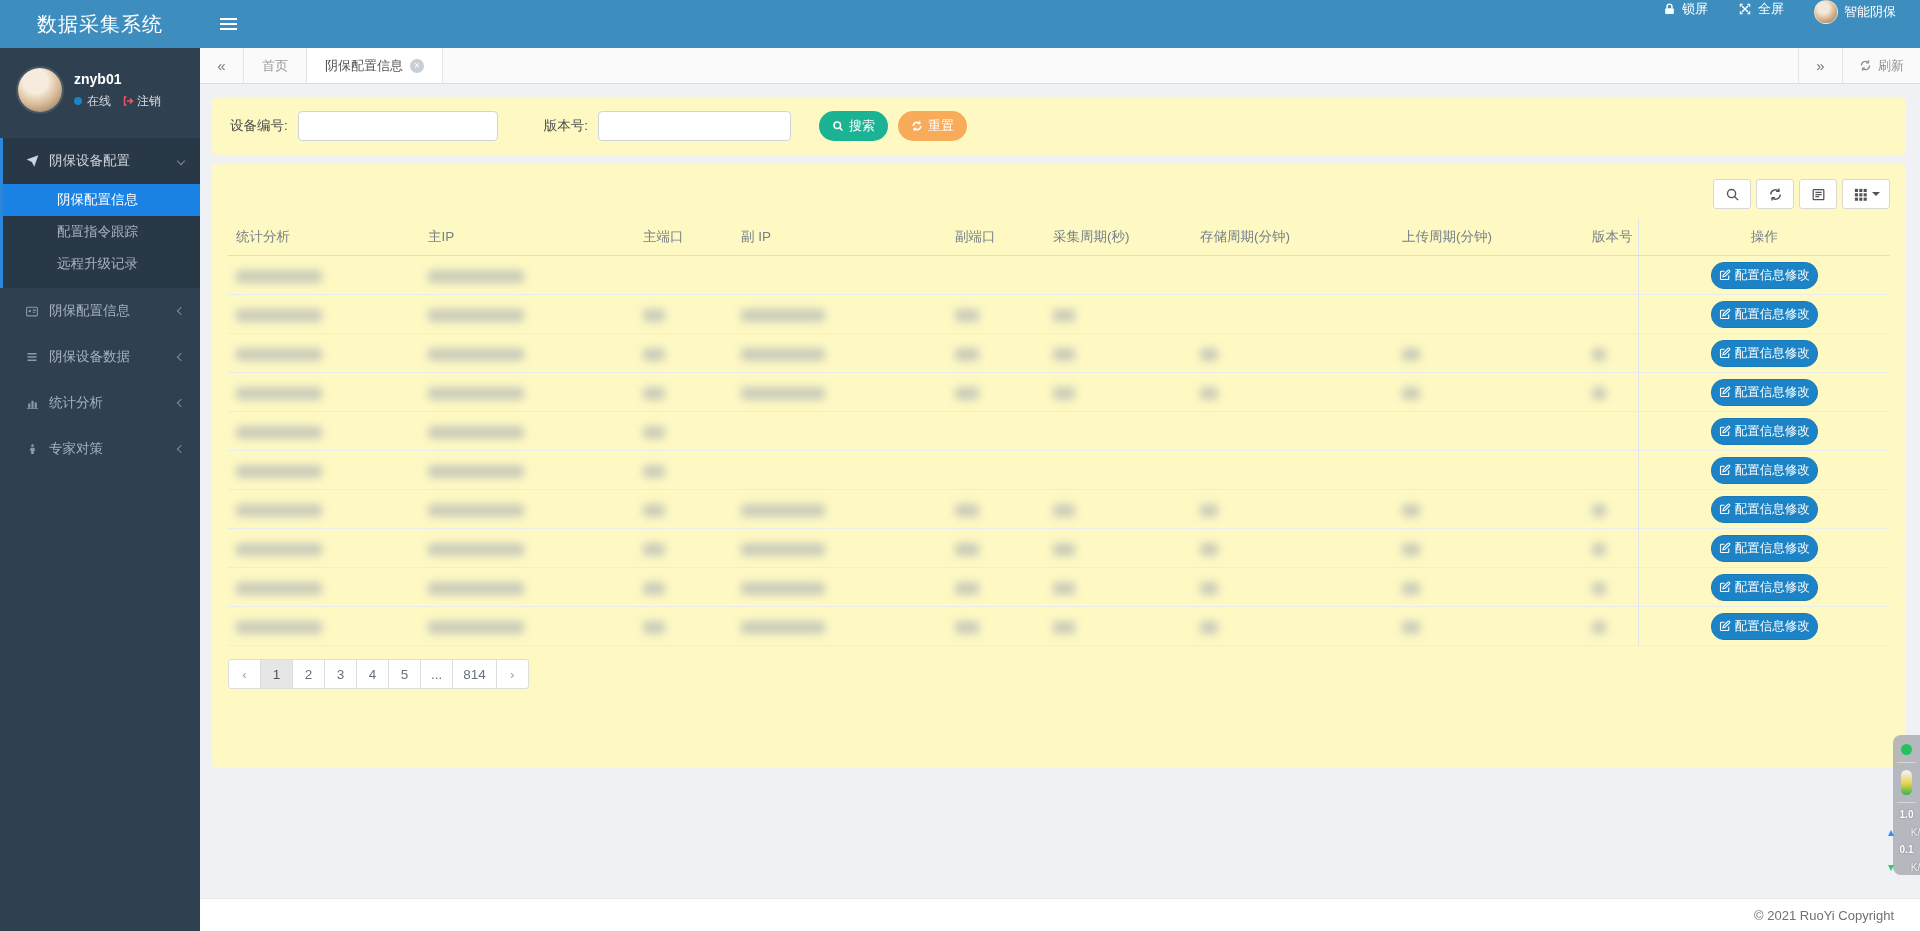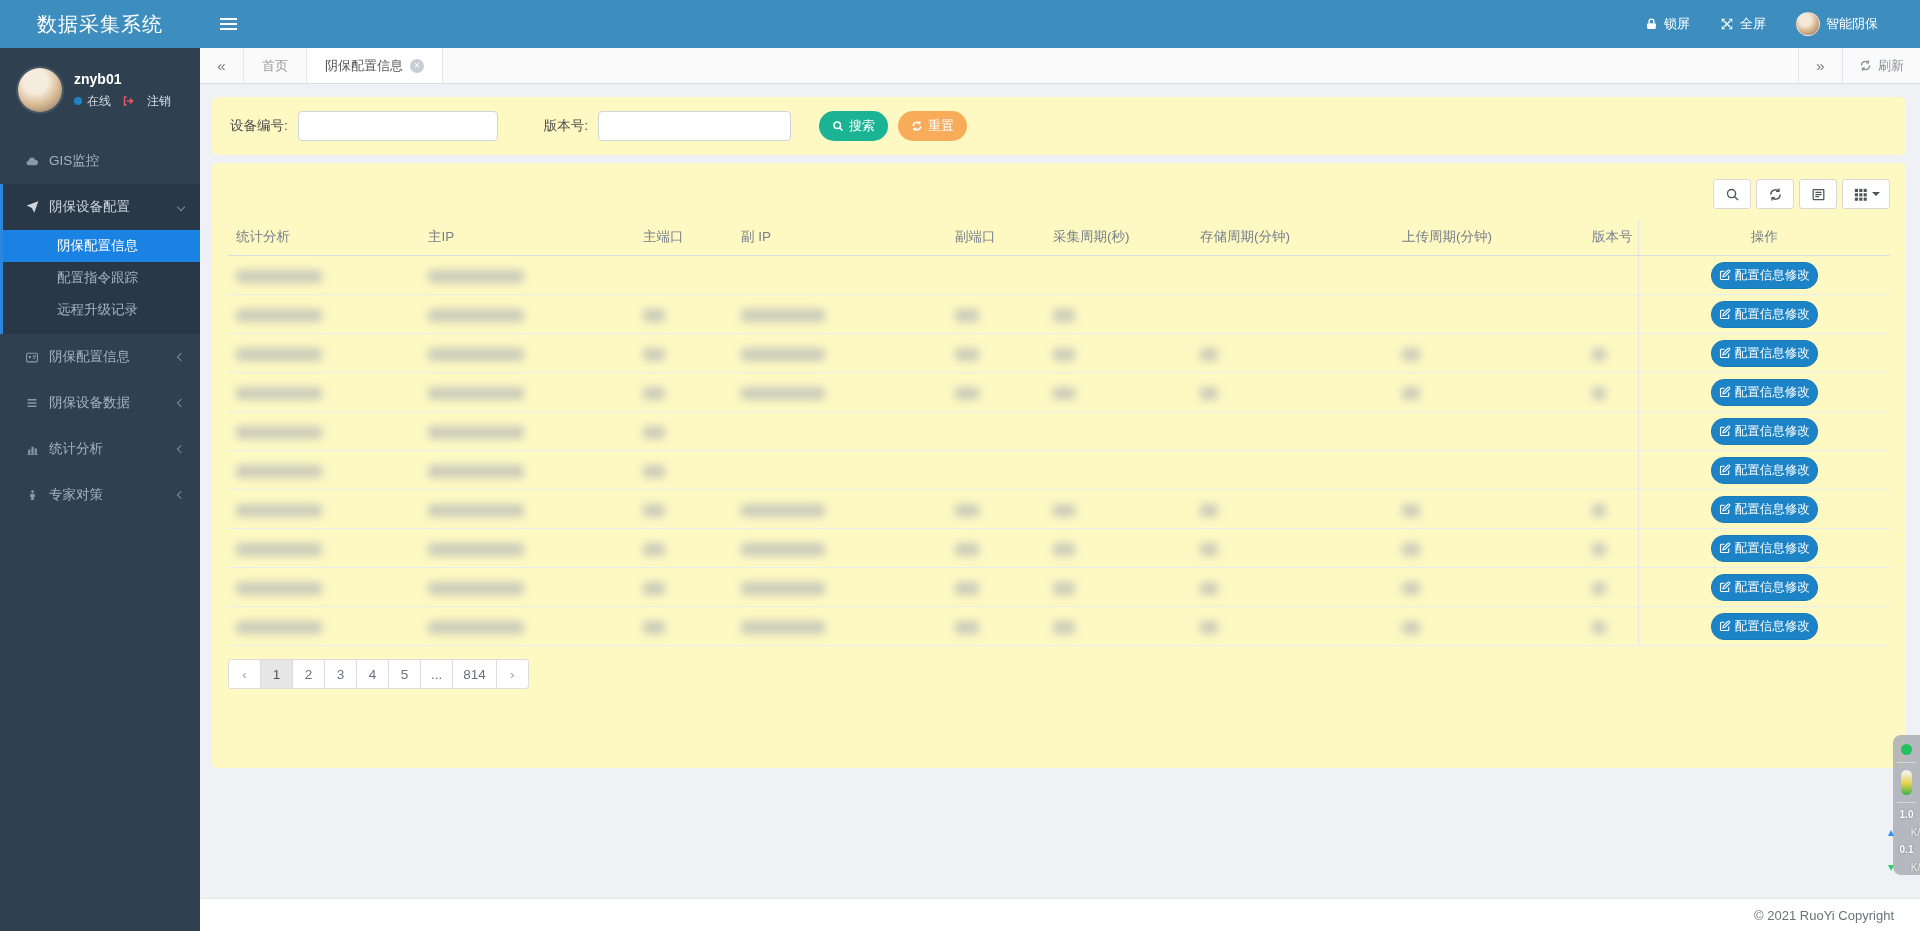--- a/index.html
+++ b/index.html
@@ -7,37 +7,37 @@
   body { font-family:"Liberation Sans","DejaVu Sans",sans-serif; font-size:13px; color:#333; background:#f3f3f4; }
   .app { position:relative; width:1920px; height:931px; display:flex; flex-direction:column; }
 
   
   .topbar { height:48px; background:#3d8ebf; display:flex; align-items:stretch; color:#fff; flex:0 0 auto; }
   .logo { width:200px; display:flex; align-items:center; justify-content:center; font-size:20px; letter-spacing:1px; }
   .hamburger { width:56px; display:flex; align-items:center; justify-content:center; cursor:pointer; }
   .hamburger .bars { display:flex; flex-direction:column; gap:3px; }
   .hamburger .bars i { display:block; width:17px; height:2px; background:#fff; }
   .topbar-spacer { flex:1; }
-  .topbar-right { display:flex; align-items:center; gap:30px; padding-right:42px; font-size:13px; }
+  .topbar-right { display:flex; align-items:flex-start; gap:30px; padding-right:24px; font-size:13px; }
   .topbar-item { display:flex; align-items:center; gap:6px; cursor:pointer; }
   .topbar-item svg { display:block; }
   .avatar-sm { width:24px; height:24px; border-radius:50%; background:radial-gradient(circle at 38% 32%, #f4e9d8 0 28%, #d7b792 55%, #8a6f57 100%); border:1px solid rgba(255,255,255,.5); }
 
   
   .main { flex:1; display:flex; min-height:0; }
 
   
   .sidebar { width:200px; background:#2f4050; color:#a7b1c2; flex:0 0 auto; display:flex; flex-direction:column; }
   .user-panel { padding:20px 6px 18px 18px; display:flex; gap:12px; align-items:center; }
   .avatar-lg { width:44px; height:44px; border-radius:50%; flex:0 0 auto; background:radial-gradient(circle at 40% 30%, #f6ecdd 0 30%, #d9bb96 58%, #7d6a58 100%); box-shadow:0 0 0 2px rgba(255,255,255,.12); }
   .user-meta { display:flex; flex-direction:column; gap:6px; }
   .user-name { color:#fff; font-weight:bold; font-size:14px; }
   .user-status { display:flex; align-items:center; gap:5px; font-size:12px; color:#d9dee4; }
   .dot-online { width:8px; height:8px; border-radius:50%; background:#1c84c6; display:inline-block; }
-  .logout-link { display:flex; align-items:center; gap:13px; cursor:pointer; color:#d9dee4; }
+  .logout-link { display:flex; align-items:center; gap:3px; cursor:pointer; color:#d9dee4; }
 
   .nav { margin-top:8px; font-size:13.5px; }
   .nav-item { height:46px; display:flex; align-items:center; gap:9px; padding:0 16px 0 24px; cursor:pointer; }
   .nav-item .nav-icon { width:16px; display:flex; justify-content:center; color:#8d99a7; }
   .nav-item .lbl { flex:1; }
   .chev { width:6px; height:6px; border-right:1.5px solid #7f8b99; border-bottom:1.5px solid #7f8b99; display:inline-block; }
   .chev-left { transform:rotate(135deg); }
   .chev-down { transform:rotate(45deg); }
   .nav-section-open { background:#293846; border-left:3px solid #2b87dd; }
   .nav-section-open .nav-item { padding-left:21px; color:#cfd6dd; }
@@ -154,28 +154,20 @@
                   <path d="M9 4H5v16h4"></path>
                   <path d="M21 12H10M16 7l5 5-5 5"></path>
                 </svg>
               <span>注销</span>
             </span>
           </span>
         </span>
       </div>
 
       <div class="nav">
-        <div class="nav-item">
-          <span class="nav-icon">
-            <svg width="16" height="13" viewBox="0 0 24 24" fill="#8d99a7">
-                <path d="M6.5 19a4.5 4.5 0 0 1-.4-9A6 6 0 0 1 17.7 8.6 4.7 4.7 0 0 1 17.8 19z"></path>
-              </svg>
-          </span>
-          <span class="lbl">GIS监控</span>
-        </div>
 
         <div class="nav-section-open">
           <div class="nav-item">
             <span class="nav-icon">
               <svg width="15" height="14" viewBox="0 0 24 24" fill="#cfd6dd">
                   <path d="M22 2L11 13.5 2 9.5 22 2zM22 2l-7 20-4-8.5z"></path>
                 </svg>
             </span>
             <span class="lbl">阴保设备配置</span>
             <span class="chev chev-down"></span>

